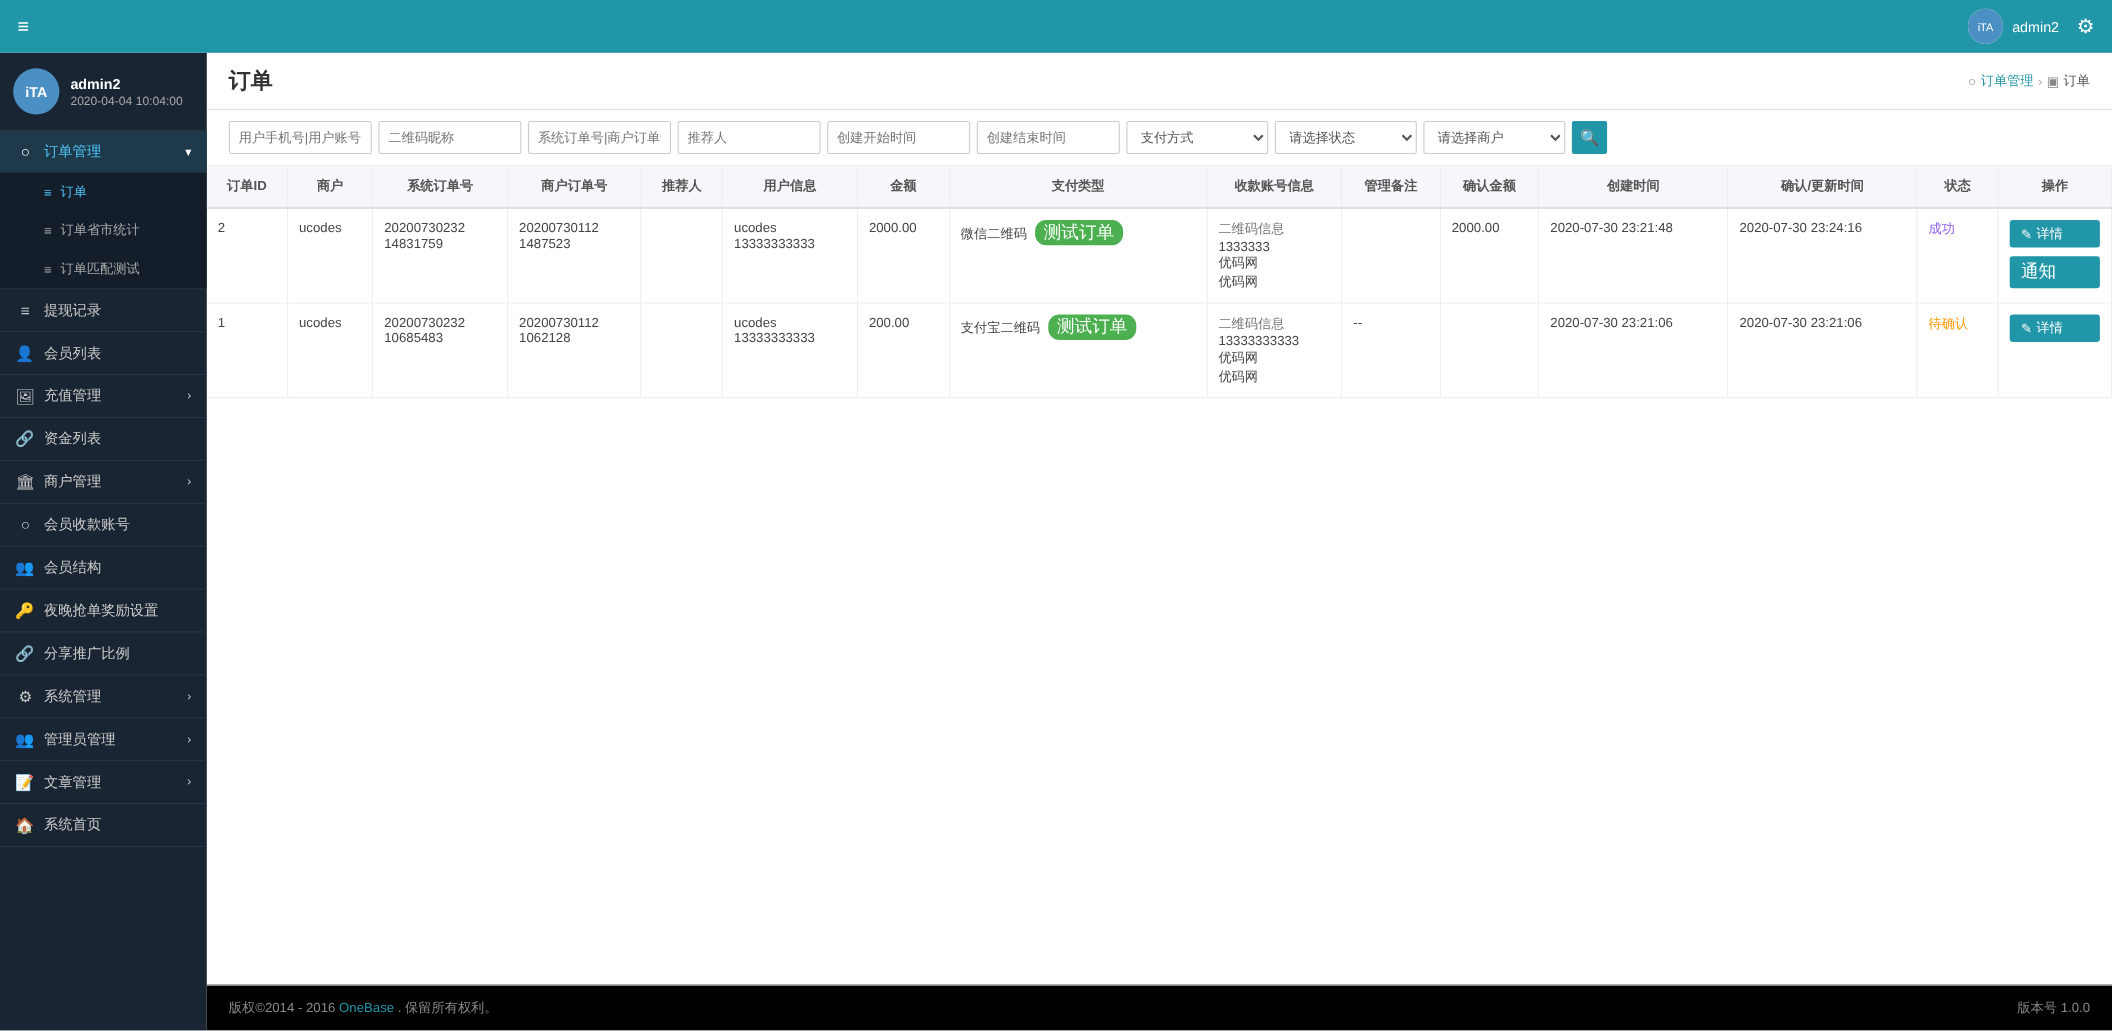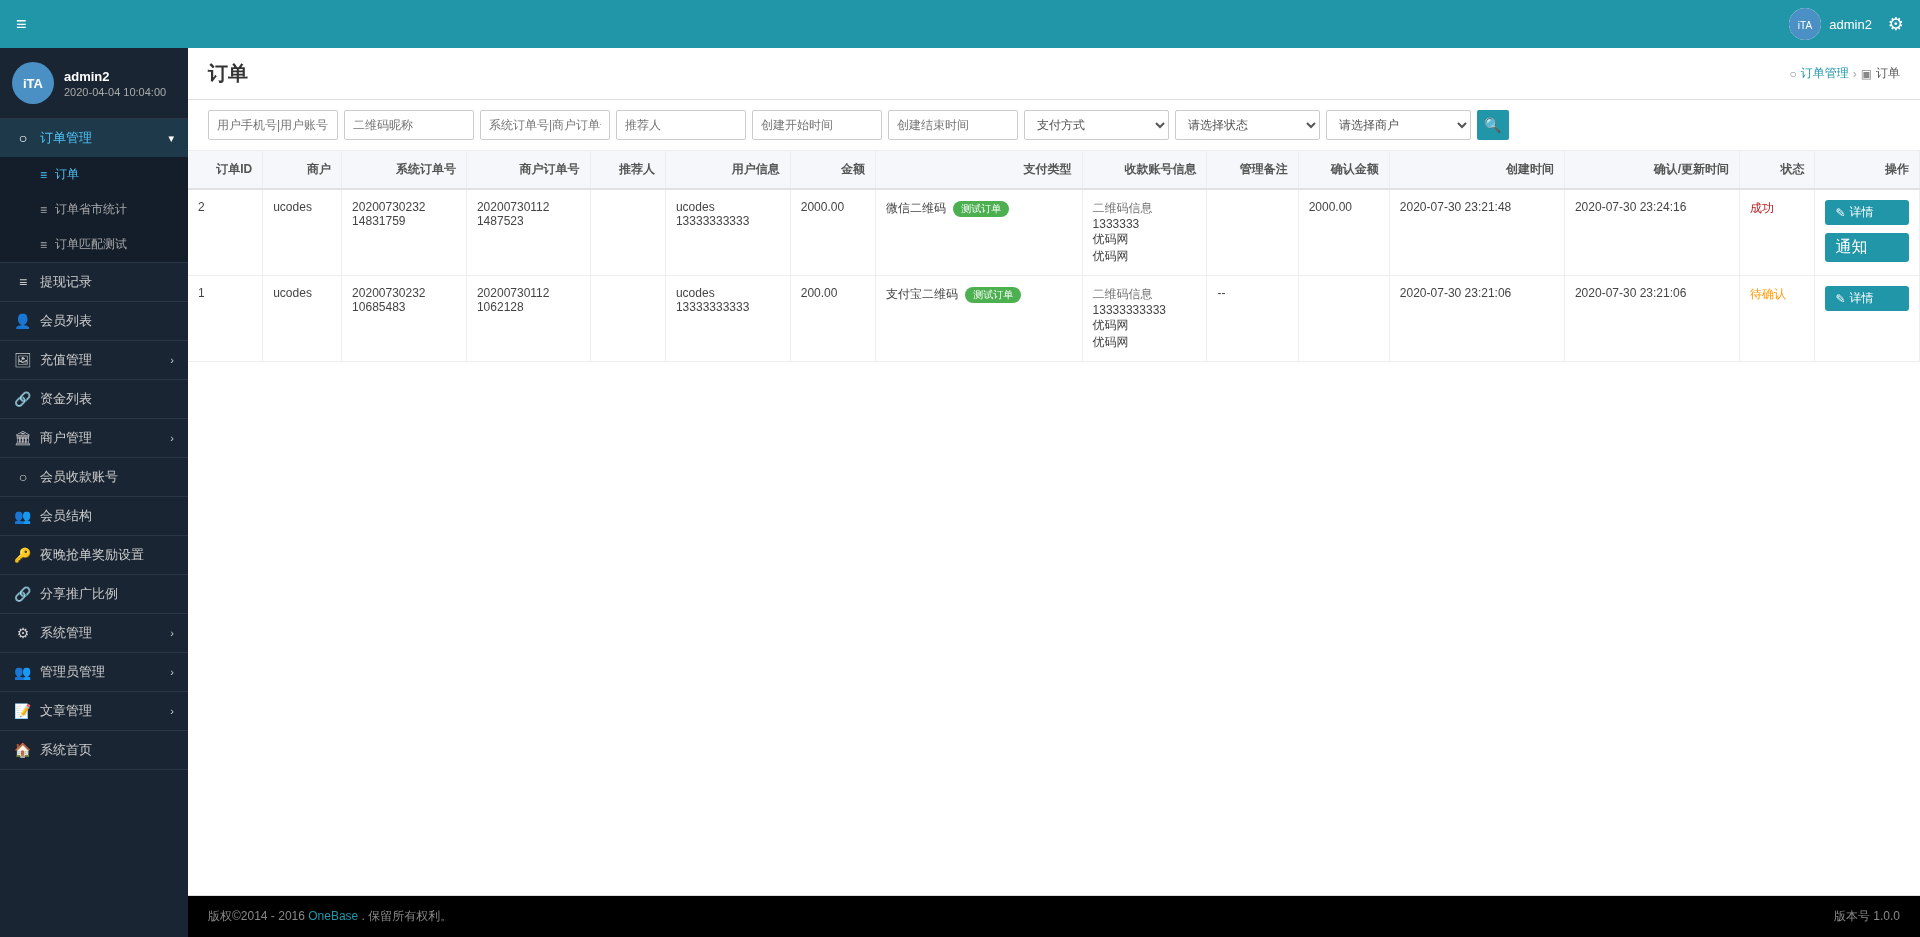--- a/index.html
+++ b/index.html
@@ -125,21 +125,21 @@
     .filter-bar input, .filter-bar select {
       height: 30px;
       border: 1px solid #ccc;
       border-radius: 2px;
       padding: 0 8px;
       font-size: 12px;
       color: #555;
       background: white;
     }
     .filter-bar input { width: 130px; }
-    .filter-bar select { width: 145px; }
+    .filter-bar select { width: 129px; }
     .filter-bar .search-btn {
       height: 30px; width: 32px;
       background: #2196a8;
       border: none;
       border-radius: 2px;
       color: white;
       cursor: pointer;
       display: flex; align-items: center; justify-content: center;
       font-size: 14px;
     }
@@ -154,41 +154,41 @@
       width: 100%;
       border-collapse: collapse;
       font-size: 12px;
     }
     table thead tr {
       background: #f5f7fa;
       border-bottom: 2px solid #e0e0e0;
     }
     table thead th {
       padding: 10px 10px;
-      text-align: right;
+      text-align: center;
       color: #555;
       font-weight: 600;
       white-space: nowrap;
       border-right: 1px solid #eee;
     }
     table tbody tr {
       border-bottom: 1px solid #eee;
     }
     table tbody td {
       padding: 10px 10px;
       color: #444;
       vertical-align: top;
       border-right: 1px solid #eee;
     }
     .tag-test {
       background: #4caf50;
       color: white;
       border-radius: 10px;
       padding: 1px 8px;
-      font-size: 10px;
+      font-size: 16px;
       display: inline-block;
       margin-left: 4px;
     }
     .link-blue { color: #737373; cursor: pointer; text-decoration: none; }
     .btn-detail {
       background: #2196a8;
       color: white;
       border: none;
       border-radius: 3px;
       padding: 4px 10px;
@@ -205,21 +205,21 @@
       border: none;
       border-radius: 3px;
       padding: 4px 10px;
       cursor: pointer;
       font-size: 16px;
       display: inline-flex;
       align-items: center;
       gap: 4px;
     }
     .action-btns { display: flex; flex-direction: column; gap: 4px; }
-    .status-success { color: #b91c1c; font-weight: 500; }
+    .status-success { color: #8b5cf6; font-weight: 500; }
     .status-pending { color: #ff9800; margin-top: 44px; }
 
     .order-total {
       padding: 14px 20px;
       text-align: center;
       color: #555;
       font-size: 13px;
       border-top: 1px solid #eee;
     }
 

